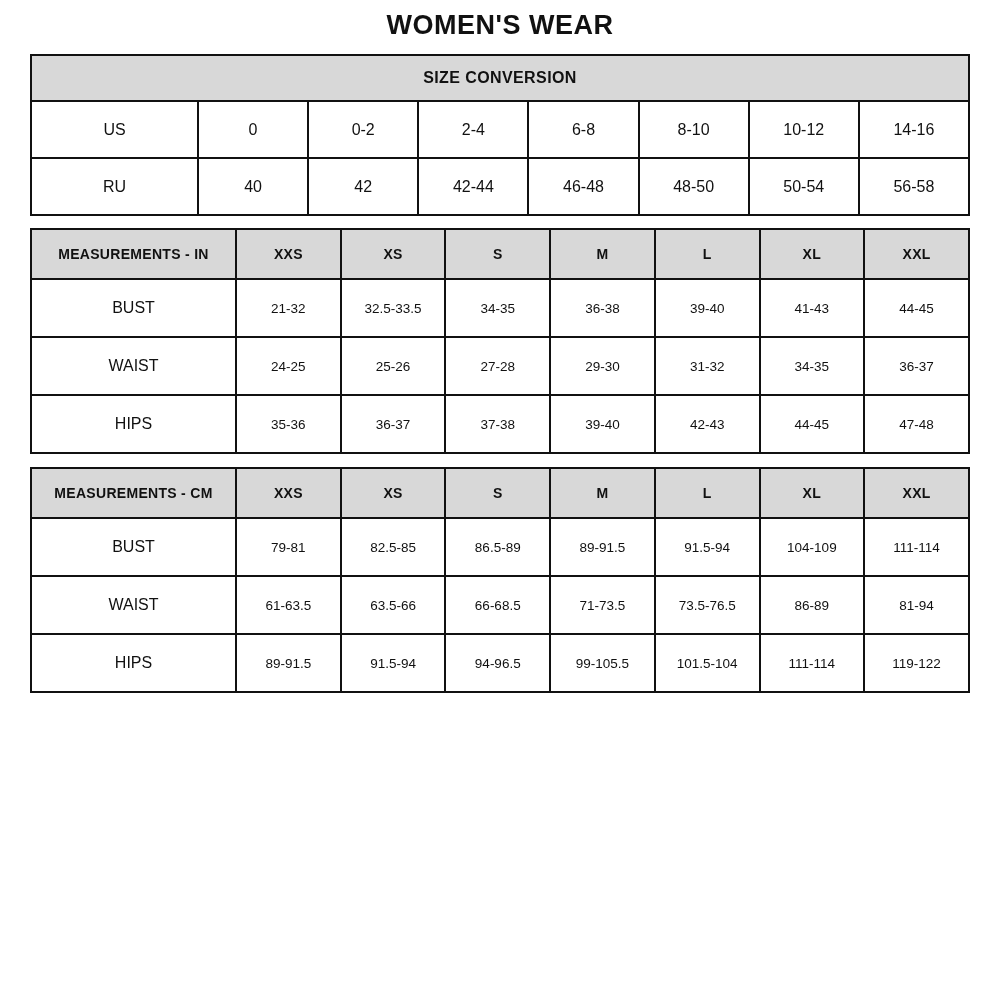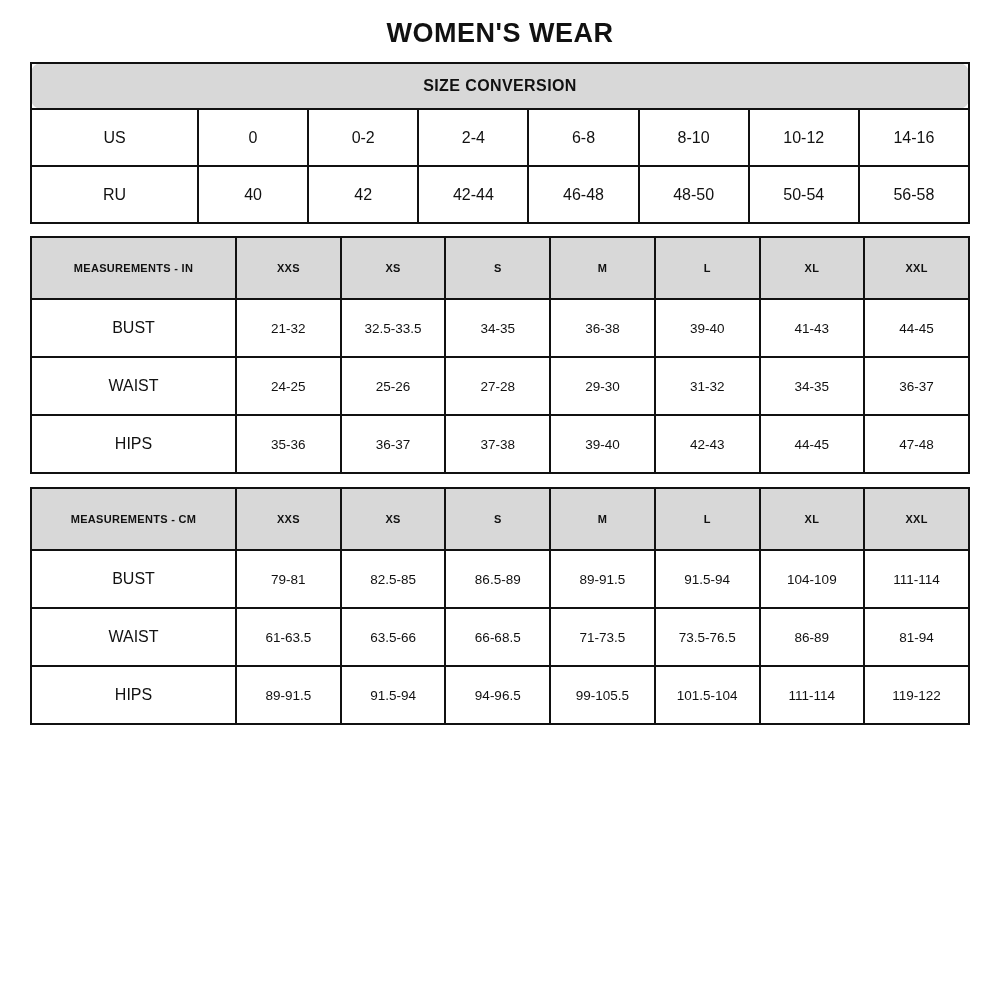--- a/index.html
+++ b/index.html
@@ -1,18 +1,18 @@
 <!DOCTYPE html>
 <html><head>
 <meta charset="utf-8">
 <style>
   * { box-sizing: border-box; margin: 0; padding: 0; }
   html, body { width: 1000px; height: 1000px; background: #ffffff; }
   body { font-family: "Liberation Sans", sans-serif; color: #111111; }
-  .sheet { width: 1000px; height: 1000px; padding: 12px 30px 15px 30px; }
+  .sheet { width: 1000px; height: 1000px; padding: 4px 30px 15px 30px; }
   .title {
     text-align: center;
     font-size: 27px;
     font-weight: 700;
     letter-spacing: 0.5px;
     margin: 6px 0 13px 0;
   }
   table {
     border-collapse: collapse;
     width: 940px;
@@ -27,31 +27,30 @@
   }
   
   .t1 { margin-bottom: 12px; }
   .t1 .c0 { width: 167px; }
   .t1 td { height: 57px; }
   .t1 .hcell {
     height: 46px;
     background: #d8d8d8;
     font-weight: 700;
     letter-spacing: 0.4px;
-    border-radius: 10px;
   }
   
   .t2 { margin-bottom: 13px; }
   .t2 .c0, .t3 .c0 { width: 205px; }
   .t2 td, .t3 td { height: 58px; font-size: 13.5px; }
   .t2 .hdr td, .t3 .hdr td {
     background: #d8d8d8;
     font-weight: 700;
-    font-size: 11px;
-    height: 62px;
+    font-size: 14px;
+    height: 50px;
     letter-spacing: 0.3px;
   }
   .t2 .lbl, .t3 .lbl { font-size: 16px; }
 </style>
 </head>
 <body>
 
 <div class="sheet">
 
   <h1 class="title">WOMEN'S WEAR</h1>

